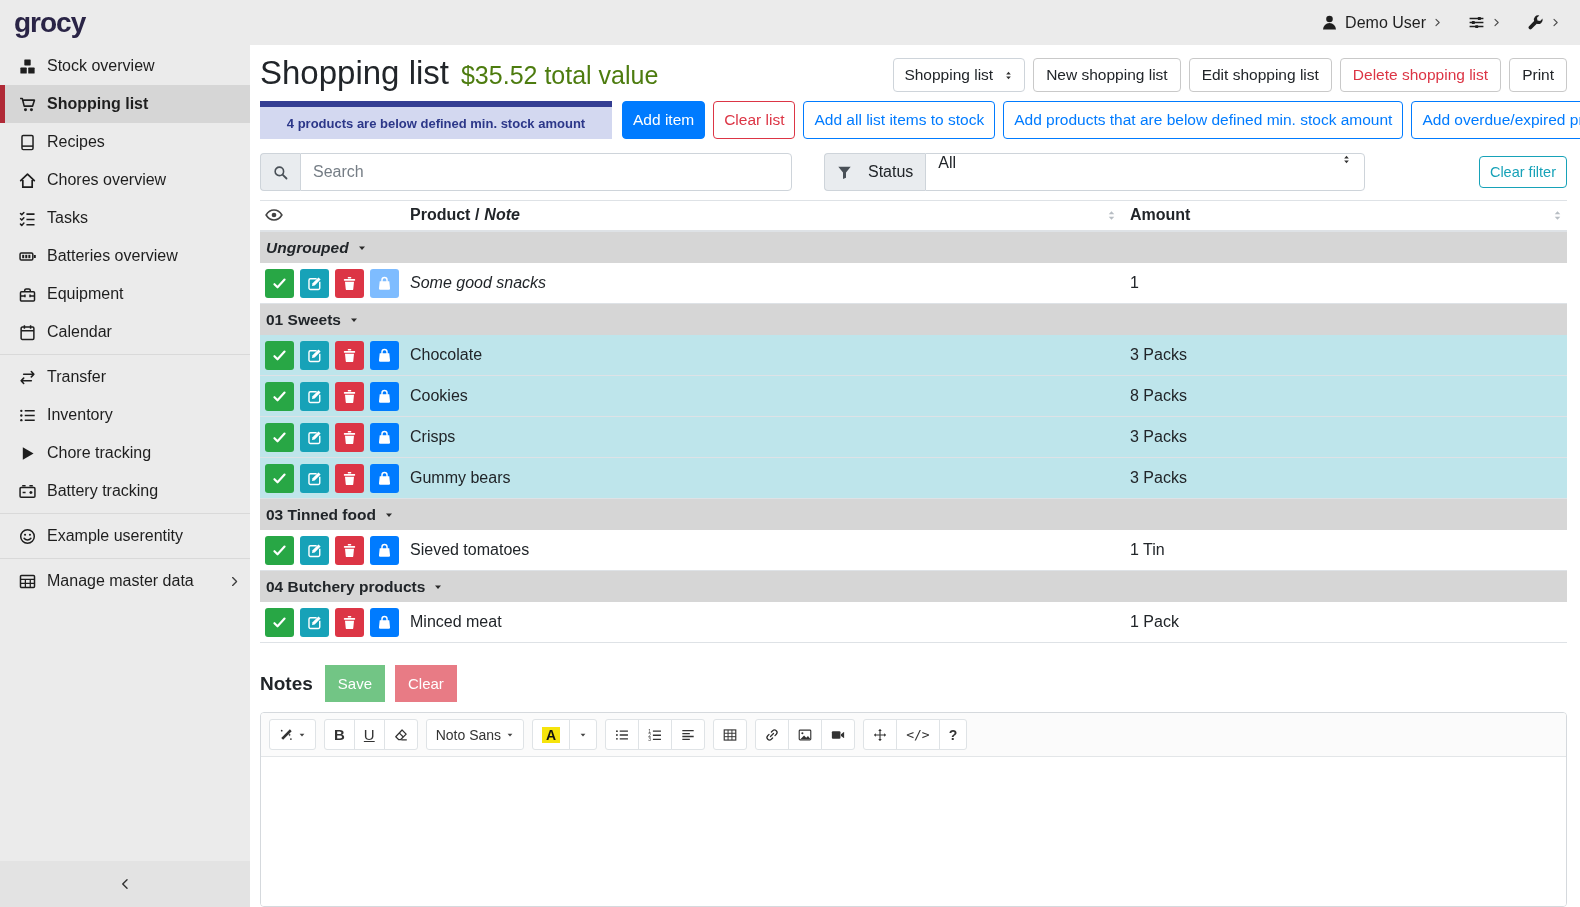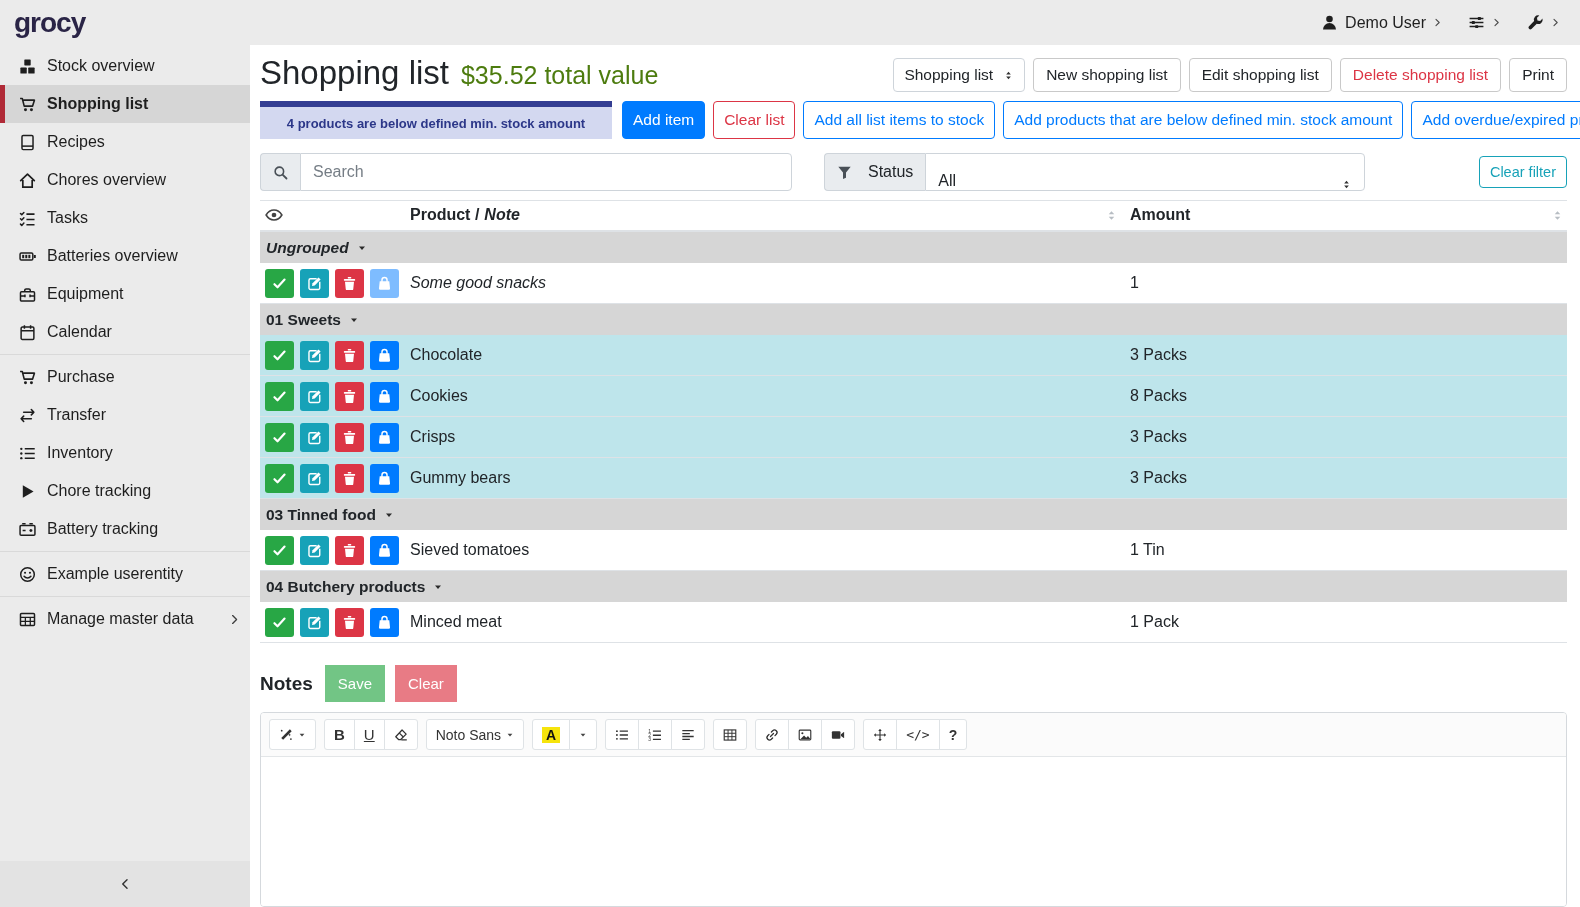--- a/index.html
+++ b/index.html
@@ -58,21 +58,21 @@
   .minstock-body{flex:1;background:#d3d8f0;display:flex;align-items:center;justify-content:center;font-size:13px;font-weight:bold;color:#2c3789;}
 
   .filter-row{display:flex;align-items:center;margin-bottom:9px;height:38px;}
   .input-group{display:flex;height:38px;}
   .ig-prepend{display:flex;align-items:center;gap:16px;padding:0 12px;background:#e9ecef;border:1px solid #ced4da;border-right:0;border-radius:4px 0 0 4px;color:#495057;}
   .igicon svg{width:15px;height:15px;}
   .ig-label{font-size:16px;color:#212529;}
   .ig-input{border:1px solid #ced4da;border-radius:0 4px 4px 0;padding:0 12px;font-size:16px;width:492px;color:#495057;outline:none;}
   .ig-input::placeholder{color:#757d85;}
   .status-group{margin-left:32px;}
-  .ig-select{display:flex;align-items:flex-end;justify-content:space-between;border:1px solid #ced4da;border-radius:0 4px 4px 0;padding:0 12px;width:440px;background:#fff;font-size:16px;cursor:pointer;}
+  .ig-select{display:flex;align-items:flex-start;justify-content:space-between;border:1px solid #ced4da;border-radius:0 4px 4px 0;padding:0 12px;width:440px;background:#fff;font-size:16px;cursor:pointer;}
   .btn-clear-filter{margin-left:auto;height:32px;padding:4px 10px;font-size:14.5px;border:1px solid #17a2b8;color:#17a2b8;border-radius:4px;background:#fff;white-space:nowrap;}
 
   
   .grid{width:100%;}
   .thead{display:grid;grid-template-columns:150px 720px 1fr;align-items:center;border-top:1px solid #dee2e6;border-bottom:2px solid #dee2e6;padding:5px 0 6px;}
   .th{font-weight:bold;font-size:16px;display:flex;align-items:center;gap:5px;}
   .th-eye{padding-left:5px;color:#444;cursor:pointer;}
   .eicon svg{width:18px;height:18px;}
   .th .note{font-style:italic;}
   .sort-icon{margin-left:auto;margin-right:12px;color:#b7bdc3;}
@@ -245,30 +245,20 @@
                 <rect x="2" y="2.9" width="12" height="11.6" rx="1.1" fill="none" stroke="currentColor" stroke-width="1.4"></rect>
                 <path d="M2 6.4h12M5.1 1.1v3.4M10.9 1.1v3.4" stroke="currentColor" stroke-width="1.4" fill="none"></path>
               </svg>
             </span>
             <span class="side-label">Calendar</span>
           </div>
           <div class="side-divider"></div>
           <div class="side-item">
             <span class="side-icon">
               <svg viewBox="0 0 16 16">
-                <path d="M1 2.3h2.1l1.8 7.2h7.9l1.7-5.6H4.2" fill="none" stroke="currentColor" stroke-width="1.5" stroke-linejoin="round"></path>
-                <circle cx="6.1" cy="12.9" r="1.4" fill="currentColor"></circle>
-                <circle cx="11.7" cy="12.9" r="1.4" fill="currentColor"></circle>
-              </svg>
-            </span>
-            <span class="side-label">Purchase</span>
-          </div>
-          <div class="side-item">
-            <span class="side-icon">
-              <svg viewBox="0 0 16 16">
                 <path d="M4.4 4.9H14M11.6 2.4 14 4.9l-2.4 2.5" fill="none" stroke="currentColor" stroke-width="1.5" stroke-linecap="round" stroke-linejoin="round"></path>
                 <path d="M11.6 11.1H2M4.4 8.6 2 11.1l2.4 2.5" fill="none" stroke="currentColor" stroke-width="1.5" stroke-linecap="round" stroke-linejoin="round"></path>
               </svg>
             </span>
             <span class="side-label">Transfer</span>
           </div>
           <div class="side-item">
             <span class="side-icon">
               <svg viewBox="0 0 16 16">
                 <circle cx="2.2" cy="3.6" r="1.1" fill="currentColor"></circle>

